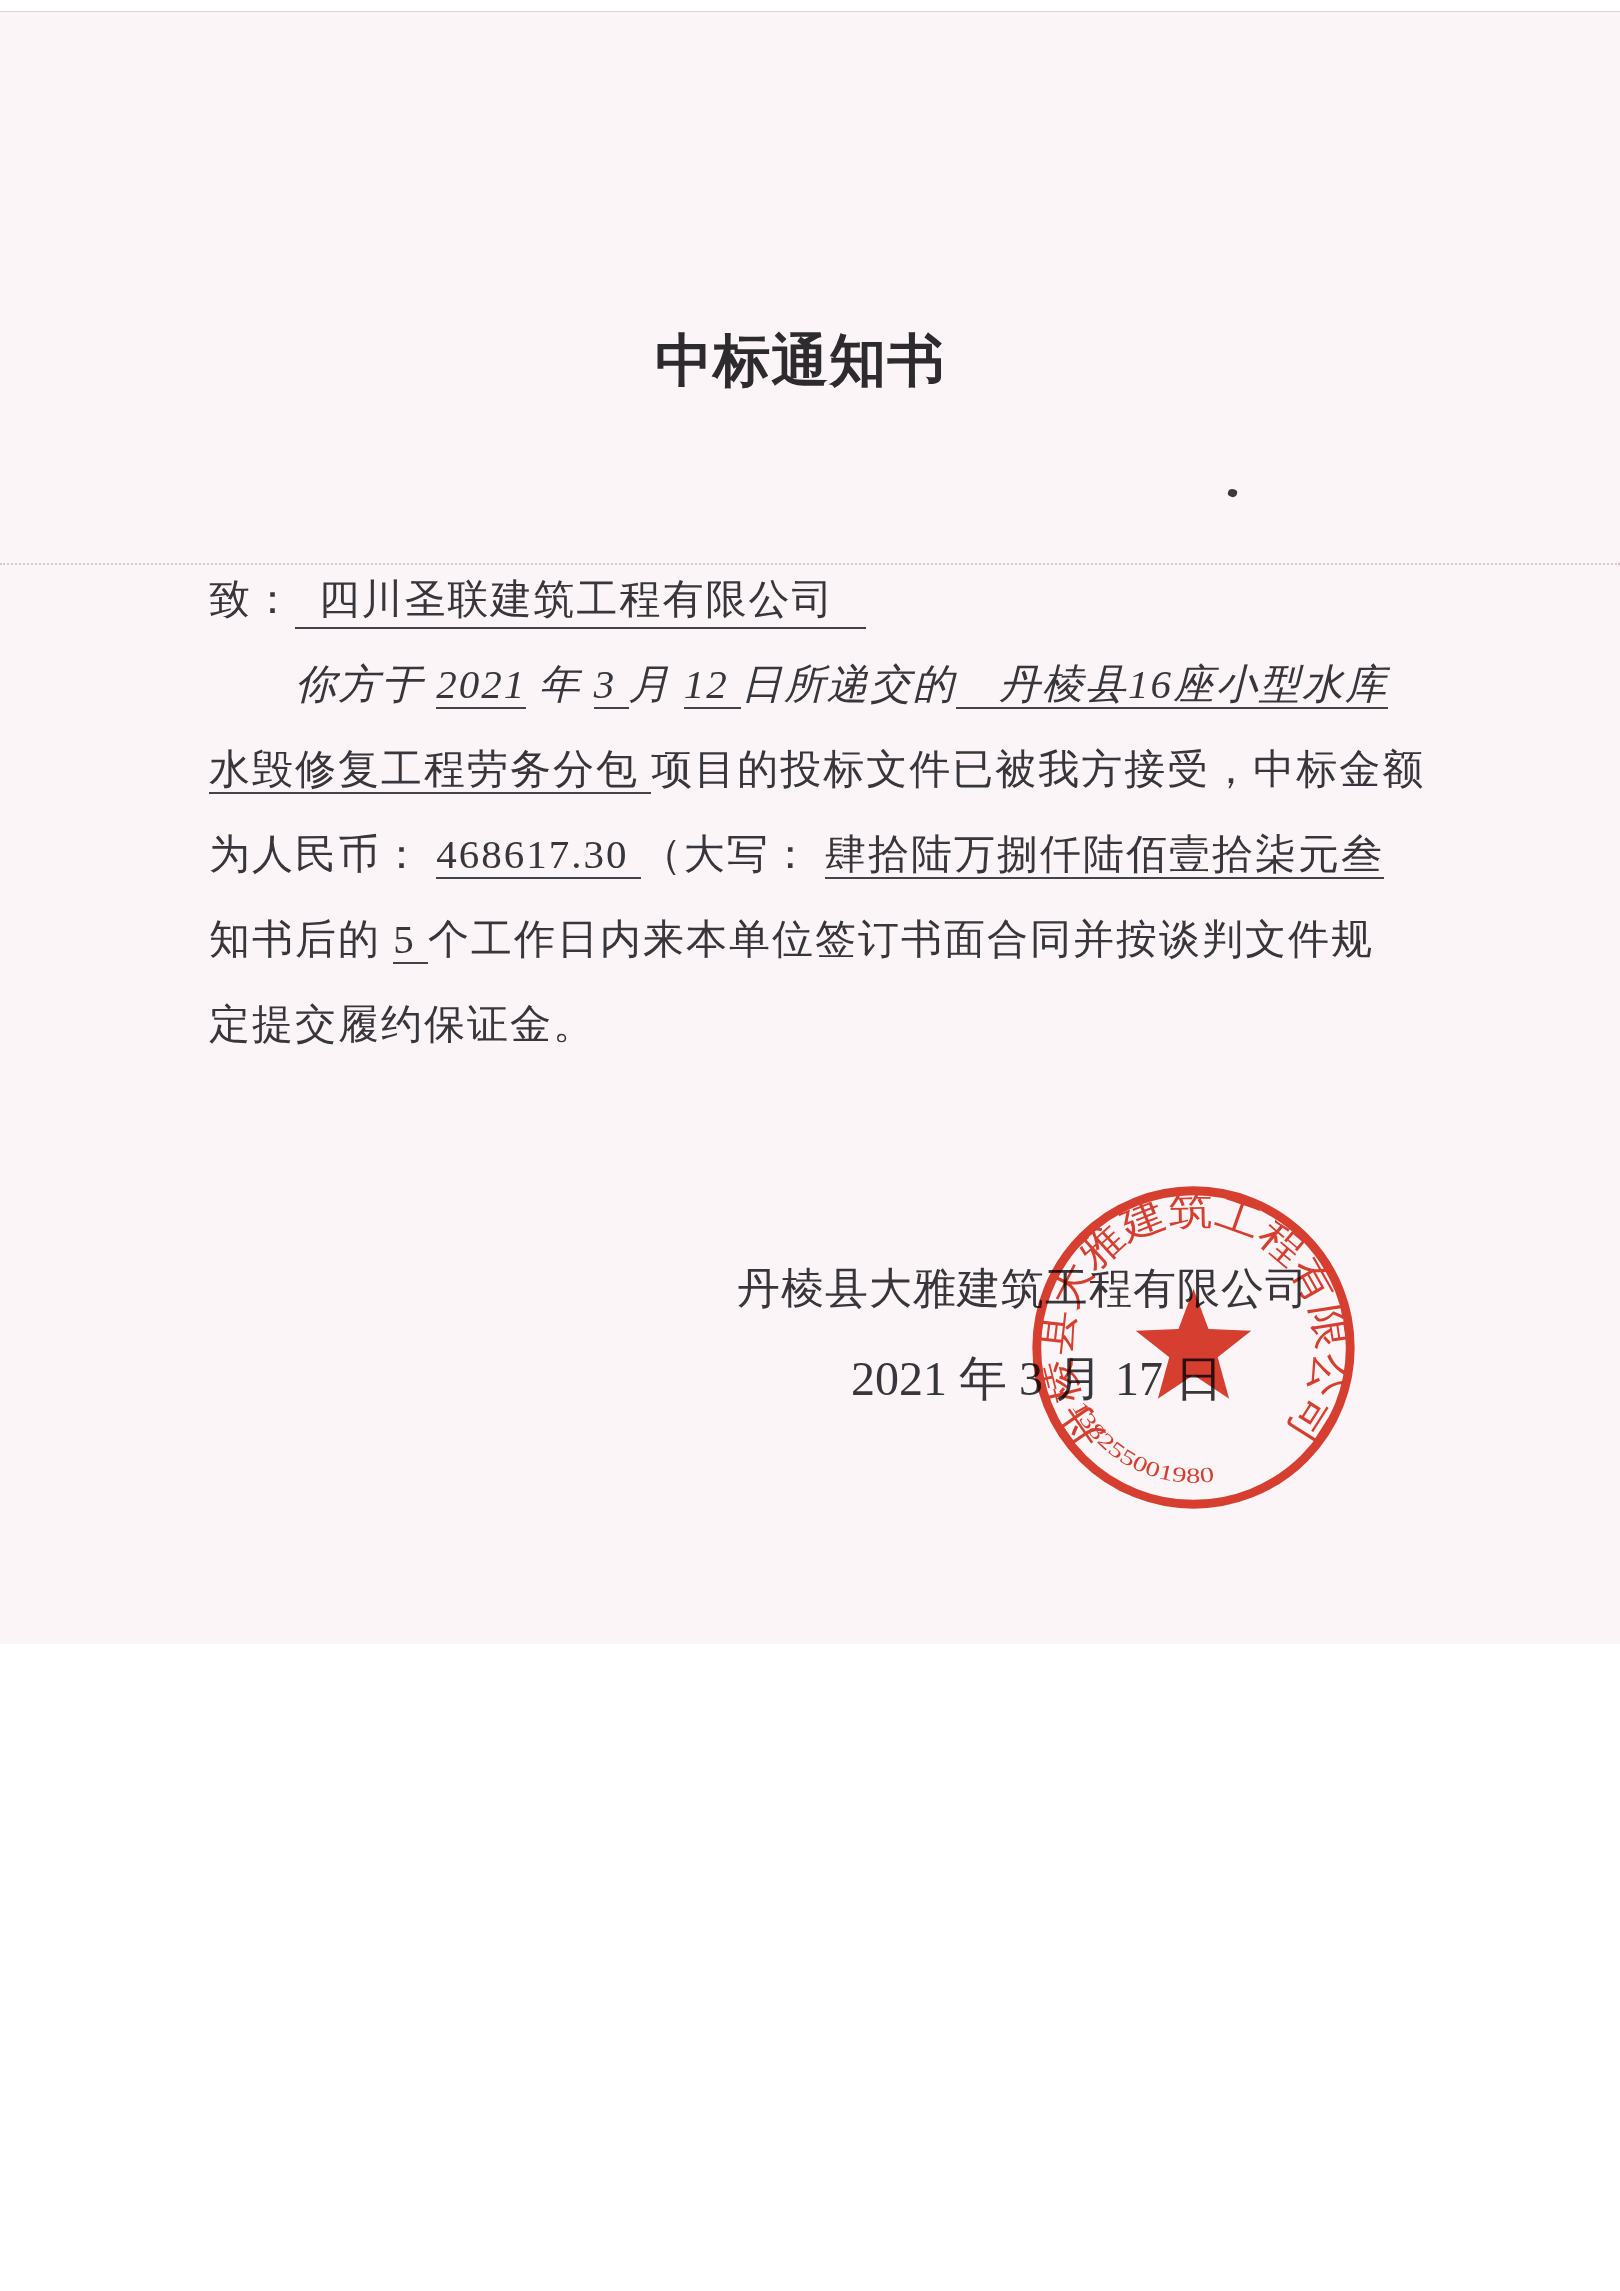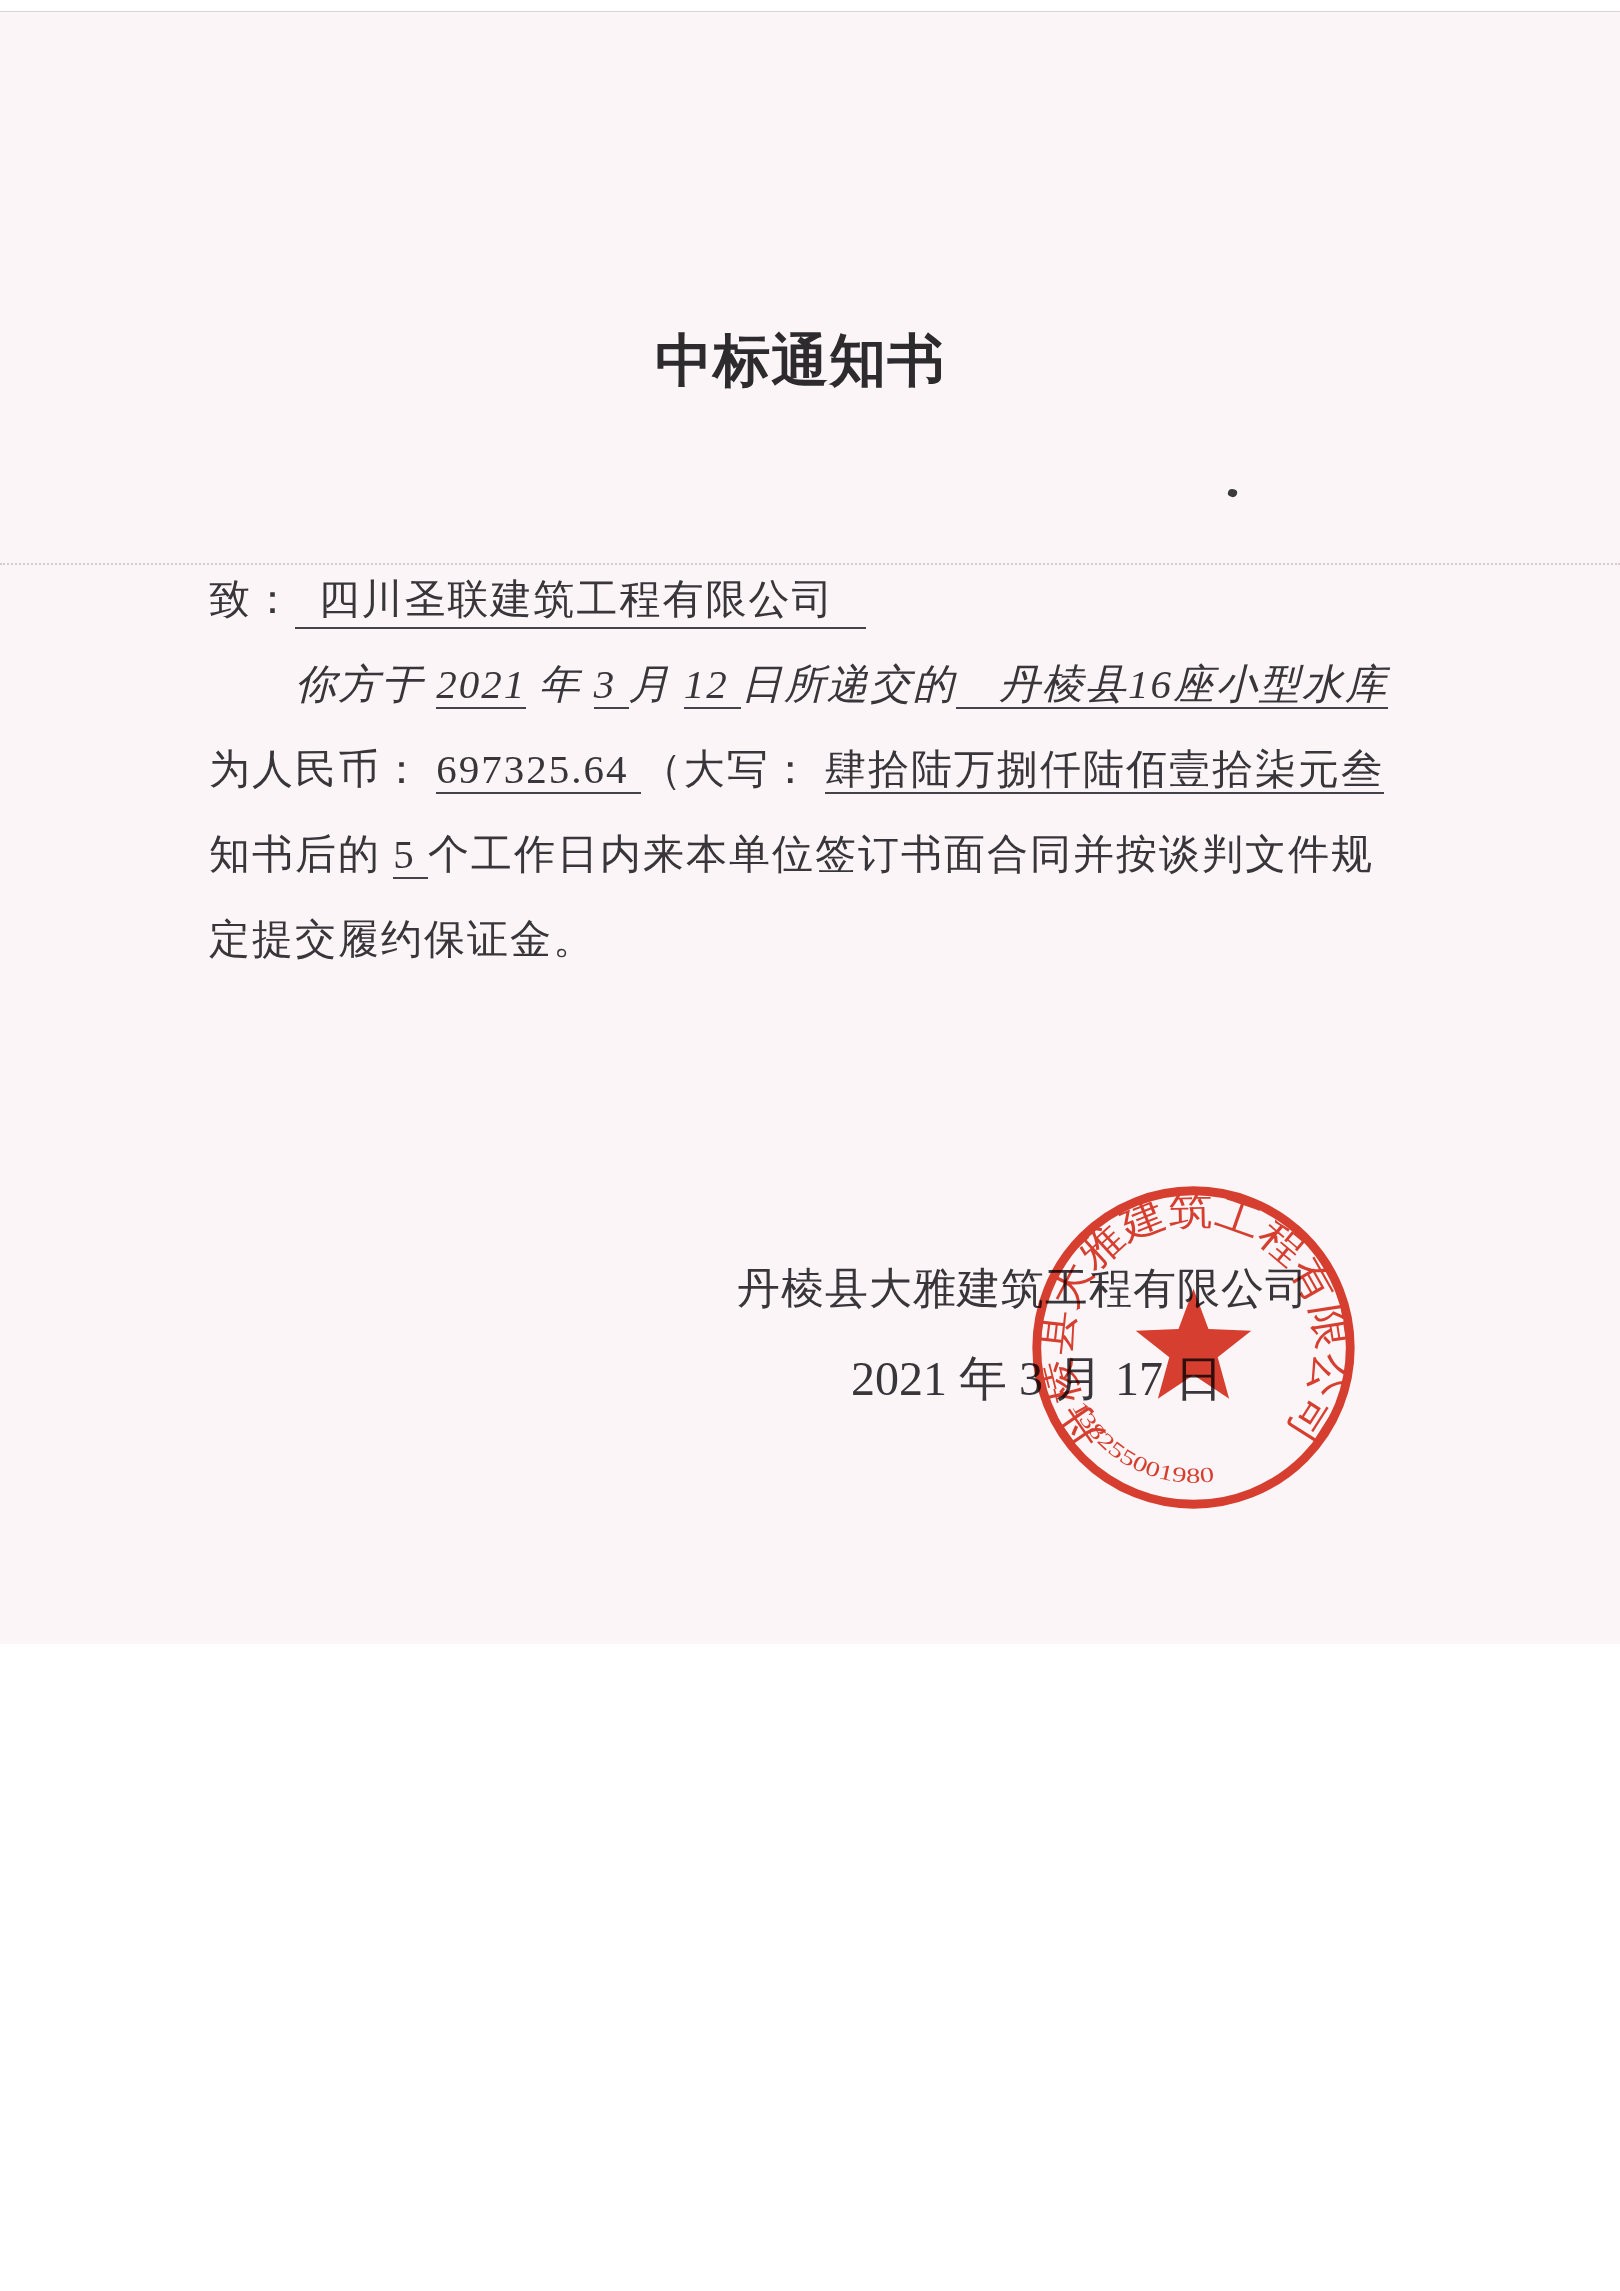--- a/index.html
+++ b/index.html
@@ -69,21 +69,22 @@
   <div class="speck"></div>
 
   <div class="fold-line"></div>
 
   <div class="letter">
     <div class="line">
       <span>致：</span><span class="u recipient">四川圣联建筑工程有限公司</span>
     </div>
     <div id="body-lines">
         <div class="line indent"><span>你方于 </span><span class="u">2021</span><span> 年 </span><span class="u"> 3 </span><span> 月 </span><span class="u"> 12 </span><span> 日所递交的</span><span class="u">　丹棱县16座小型水库</span></div>
-        <div class="line"><span>为人民币： </span><span class="u"> 697325.64 </span><span>（大写： </span><span class="u"> 肆拾陆万捌仟陆佰壹拾柒元叁</span></div>
+        <div class="line"><span class="u">水毁修复工程劳务分包 </span><span> 项目的投标文件已被我方接受，中标金额</span></div>
+        <div class="line"><span>为人民币： </span><span class="u"> 468617.30 </span><span>（大写： </span><span class="u"> 肆拾陆万捌仟陆佰壹拾柒元叁</span></div>
         <div class="line"><span>知书后的 </span><span class="u"> 5 </span><span> 个工作日内来本单位签订书面合同并按谈判文件规</span></div>
         <div class="line"><span>定提交履约保证金。</span></div>
       </div>
   </div>
 
   <div class="signature">丹棱县大雅建筑工程有限公司</div>
   <div class="sig-date">2021 年 3 月 17 日</div>
 
   <svg class="stamp" viewBox="0 0 344 344">
 

